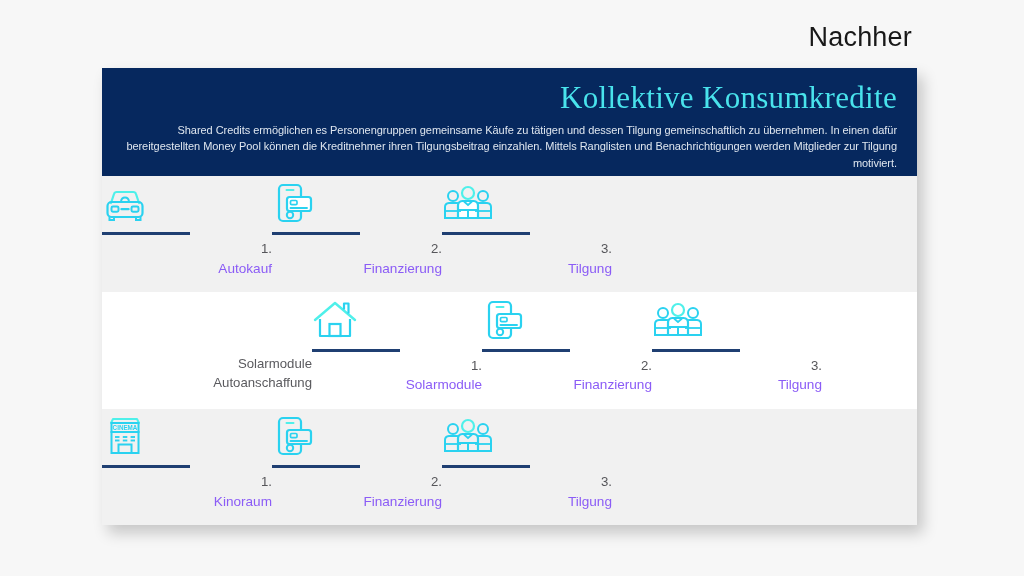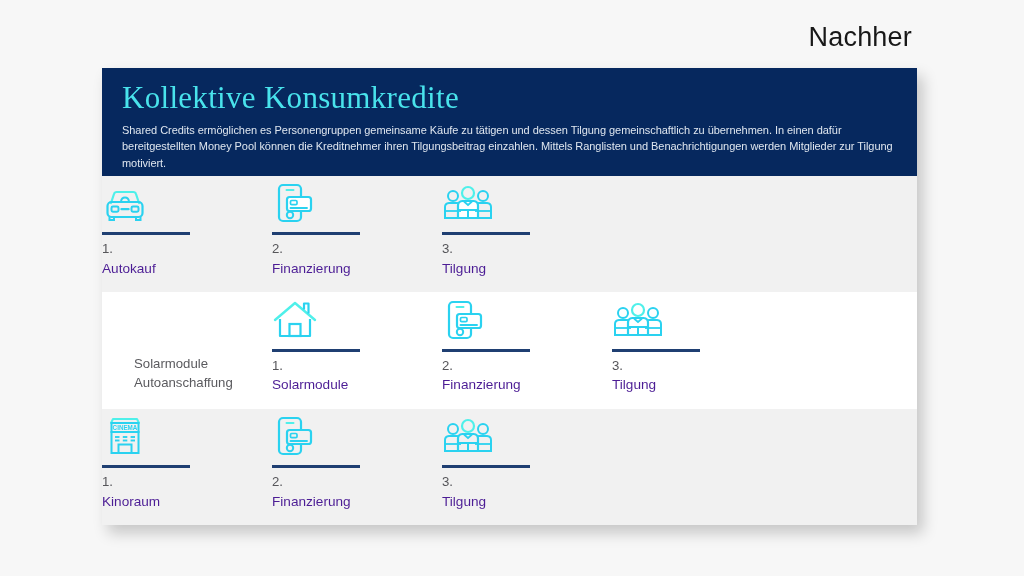--- a/index.html
+++ b/index.html
@@ -31,20 +31,21 @@
   
   .card {
     position: absolute;
     left: 102px;
     top: 68px;
     width: 815px;
     height: 457px;
     background: #ffffff;
     box-shadow: 6px 8px 14px rgba(0,0,0,0.20);
     overflow: hidden;
+    text-align: right;
   }
 
   
   .card-header {
     background: #06285e;
     padding: 12px 20px 14px 20px;
     height: 108px;
     box-sizing: border-box;
   }
   .card-title {
@@ -69,21 +70,21 @@
     display: block;
   }
   .row {
     display: flex;
     align-items: flex-end;
     height: 116.3px;
     box-sizing: border-box;
     padding: 0 0 14px 0;
   }
   .row.shade { background: #f1f1f1; }
-  .row.plain { background: #ffffff; }
+  .row.plain { background: #ffffff; padding-left: 40px; }
 
   .row-label {
     width: 170px;
     flex: none;
     padding-left: 32px;
     box-sizing: border-box;
     font-size: 13.2px;
     color: #5a5a5e;
     line-height: 1.42;
     padding-bottom: 2px;
@@ -107,21 +108,21 @@
     background: #1f3f72;
     margin-bottom: 5px;
   }
   .step-num {
     font-size: 13.2px;
     color: #56565a;
     line-height: 1.42;
   }
   .step-text {
     font-size: 13.6px;
-    color: #4c1d95;
+    color: #8b5cf6;
     line-height: 1.42;
   }
 </style>
 </head>
 <body>
 
 <div class="slide-heading">Nachher</div>
 
 <div class="card">
 

